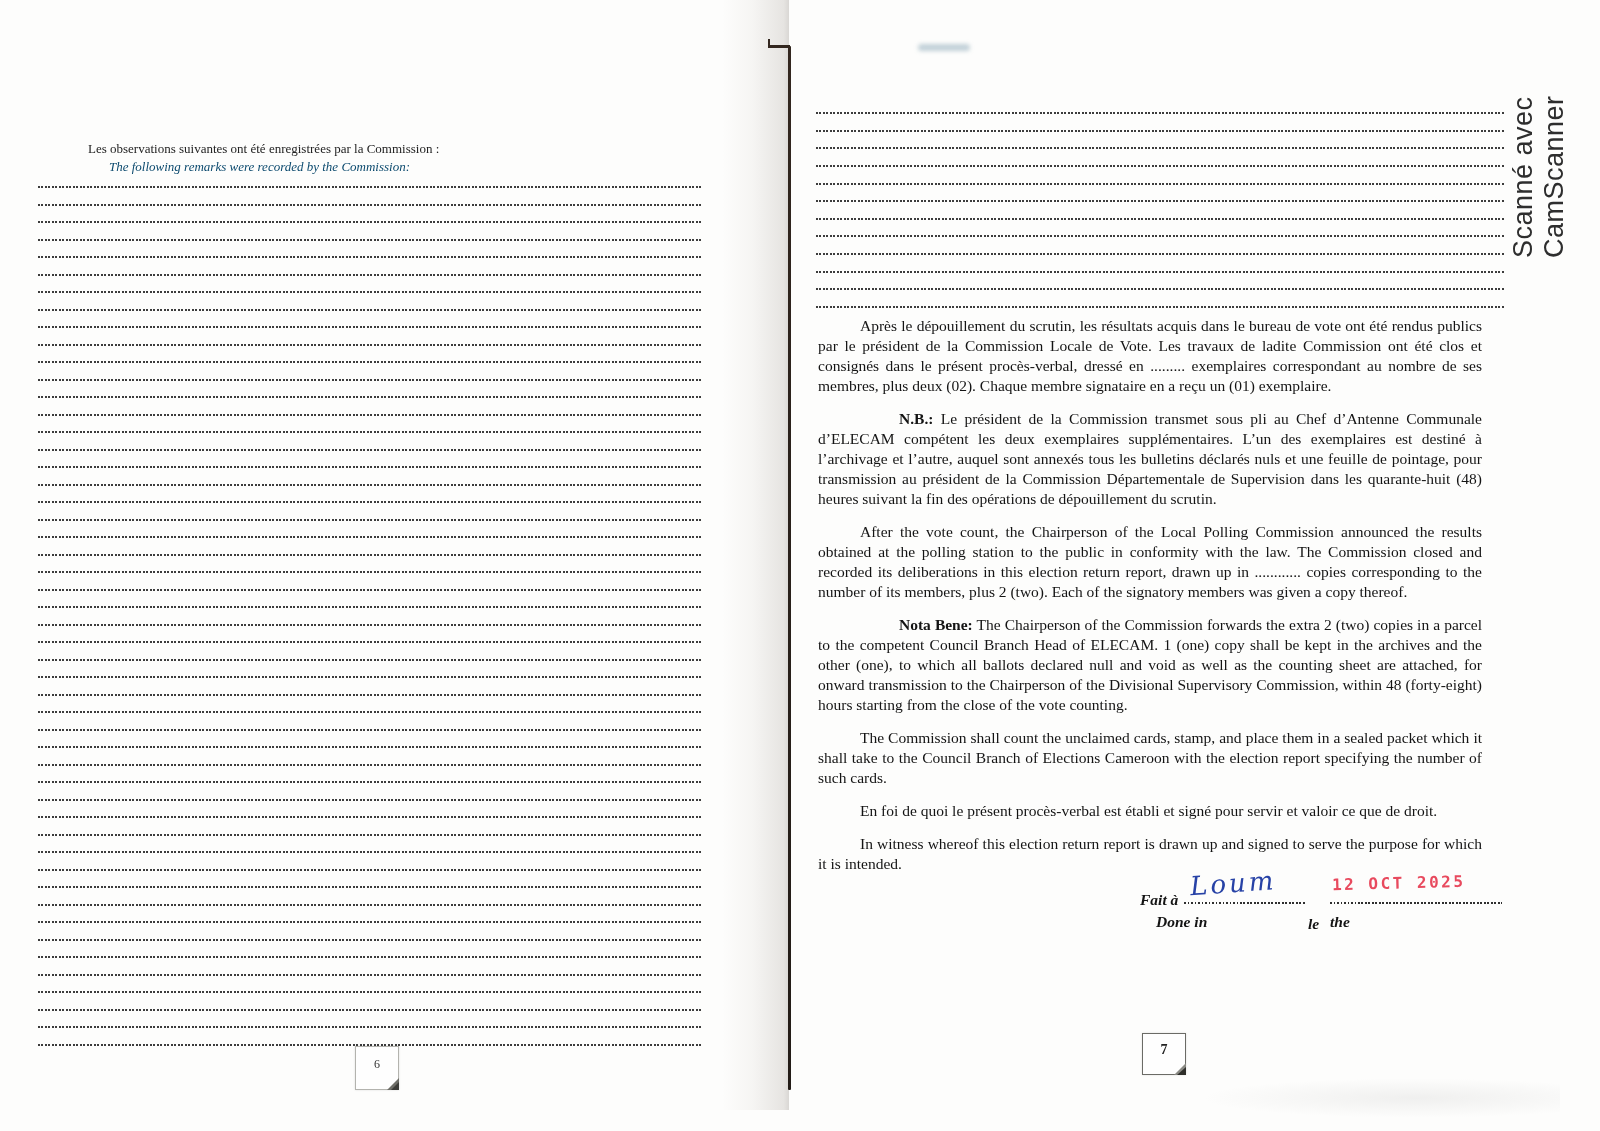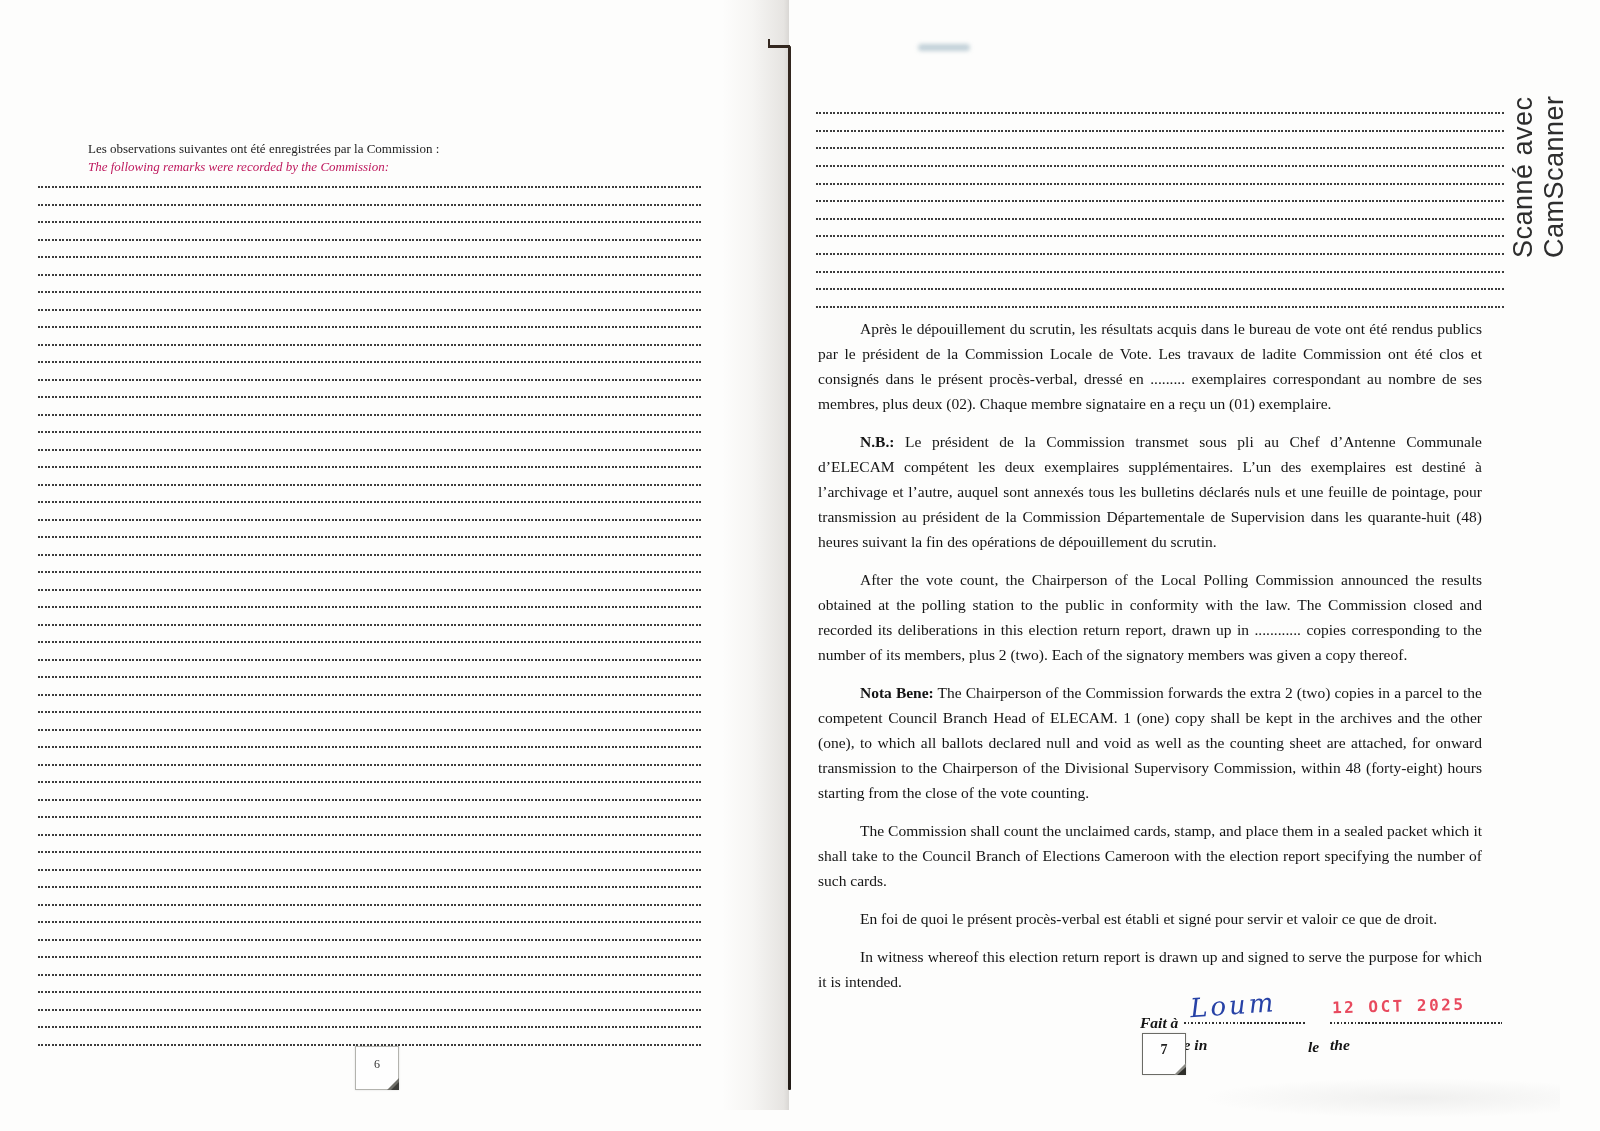--- a/index.html
+++ b/index.html
@@ -26,28 +26,28 @@
   
   .lines{display:flex;flex-direction:column;justify-content:space-between;}
   .dotline{height:2px;width:100%;
     background:repeating-linear-gradient(90deg,#3c3c3c 0 1.7px, transparent 1.7px 3.5px);}
   #left-lines{position:absolute;left:8px;top:186px;width:664px;height:860px;}
   #right-lines{position:absolute;left:26px;top:112px;width:688px;height:196px;}
 
   
   #left-heading{position:absolute;left:58px;top:140px;font-size:13px;line-height:18px;color:#222;}
   #left-heading .fr{font-style:normal;}
-  #left-heading .en{font-style:italic;color:#be185d;}
+  #left-heading .en{font-style:italic;color:#0c4a6e;margin-left:21px;}
 
   
   #right-text{position:absolute;left:28px;top:316px;width:664px;
-    font-size:15.5px;line-height:25px;color:#141414;}
+    font-size:15.5px;line-height:20px;color:#141414;}
   .para{margin:0 0 13px 0;text-align:justify;text-indent:42px;}
   .para.italic{}
-  .para .lead{font-weight:bold;}
+  .para .lead{font-weight:bold;margin-left:39px;}
   #right-text .para:nth-child(7){margin-bottom:8px;}
   #right-text .para:nth-child(8){margin-bottom:4px;}
 
   
   #sig-block{position:relative;height:62px;margin-top:5px;font-size:15.5px;}
   .sig-label{position:absolute;font-weight:bold;font-style:italic;text-align:center;}
   #sig-fait{left:322px;top:8px;}
   #sig-le{left:490px;top:8px;margin-top:24px;}
   #sig-done{left:338px;top:30px;}
   #sig-the{left:512px;top:30px;}

